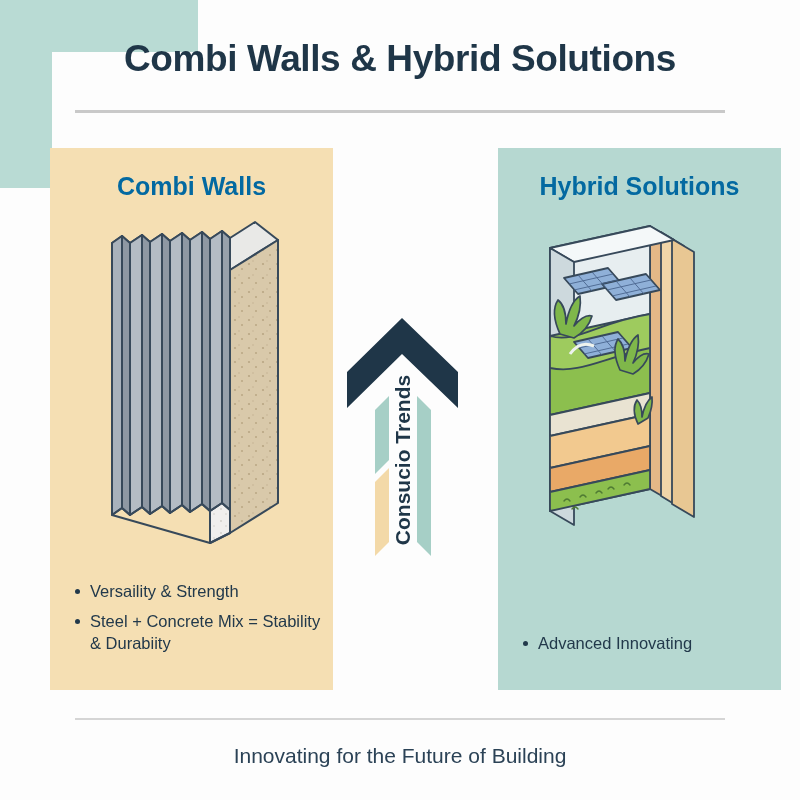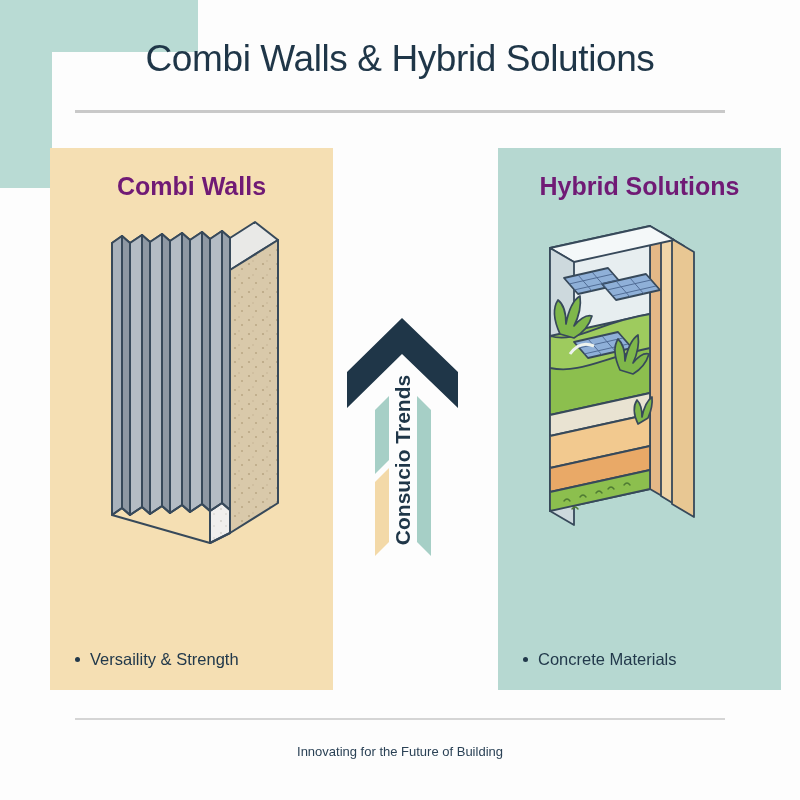--- a/index.html
+++ b/index.html
@@ -25,21 +25,21 @@
   #corner-tl .arm-h { left: 0;   top: 0;   width: 198px; height: 52px; background: #b9dbd4; }
   #corner-tl .arm-v { left: 0;   top: 0;   width: 52px;  height: 188px; background: #b9dbd4; }
 
   
   #title {
     position: absolute;
     left: 0; top: 38px;
     width: 800px;
     text-align: center;
     font-size: 37px;
-    font-weight: normal;
+    font-weight: bold;
     letter-spacing: -0.4px;
     color: #1f3648;
   }
   #title-rule {
     position: absolute;
     left: 75px; top: 110px;
     width: 650px; height: 3px;
     background: #c9c9c9;
   }
 
@@ -53,27 +53,27 @@
   #panel-left  { left: 50px;  background: #f5dfb3; }
   #panel-right { left: 462px; background: #b6d8d1; margin-left: 36px; }
 
   .panel-heading {
     position: absolute;
     left: 0; top: 24px;
     width: 100%;
     text-align: center;
     font-size: 25px;
     font-weight: bold;
-    color: #701a75;
+    color: #0369a1;
   }
 
   .bullets {
     position: absolute;
     left: 24px;
-    bottom: 10px;
+    bottom: 26px;
     width: 250px;
     margin: 0;
     padding: 0;
     list-style: none;
   }
   .bullets li {
     position: relative;
     padding-left: 16px;
     margin-bottom: 9px;
     font-size: 16.5px;
@@ -112,21 +112,21 @@
     position: absolute;
     left: 75px; top: 718px;
     width: 650px; height: 2px;
     background: #d5d5d5;
   }
   #footer-text {
     position: absolute;
     left: 0; top: 744px;
     width: 800px;
     text-align: center;
-    font-size: 13px;
+    font-size: 21px;
     color: #2b4256;
   }
 </style>
 </head>
 <body>
 
 <div id="infographic">
 
   <div class="corner" id="corner-tl">
     <div class="arm arm-h"></div>
@@ -185,20 +185,21 @@
         <path d="M152 14 L160 21 L160 293 L152 286 Z" fill="#8e98a3"></path>
         <path d="M160 21 L172 13 L172 285 L160 293 Z" fill="#b4bcc4"></path>
         <path d="M172 13 L180 20 L180 292 L172 285 Z" fill="#97a1ab"></path>
       </g>
 
       <path d="M62 297 L72 290 L80 297 L92 289 L100 296 L112 288 L120 295 L132 287 L140 294 L152 286 L160 293 L172 285 L180 292 L180 315 L160 325 L62 297 Z" fill="none" stroke="#37495a" stroke-width="2" stroke-linejoin="round"></path>
     </svg>
 
     <ul class="bullets">
       <li>Versaility &amp; Strength</li>
+      <li>Steel + Concrete Mix = Stability &amp; Durabiity</li>
     </ul>
   </div>
 
   <div class="panel" id="panel-right">
     <div class="panel-heading">Hybrid Solutions</div>
 
     <svg width="283" height="330" viewBox="0 0 283 330" style="position:absolute;left:0;top:70px;">
       <g stroke="#37495a" stroke-width="1.8" stroke-linejoin="round">
 
         <path d="M152 8 L176 22 L176 285 L152 271 Z" fill="#e4b887"></path>
@@ -248,21 +249,21 @@
       <g stroke="#37495a" stroke-width="1.7" fill="#7fb74a" stroke-linejoin="round">
         <path d="M62 116 q-10 -22 -2 -34 q8 6 8 24 q4 -22 14 -28 q2 14 -6 30 q10 -12 18 -10 q-4 14 -18 22 Z"></path>
         <path d="M122 152 q-9 -20 -2 -31 q7 6 7 22 q4 -20 13 -26 q2 13 -5 28 q9 -11 16 -9 q-4 13 -16 20 Z"></path>
         <path d="M140 206 q-7 -15 -1 -24 q5 5 5 17 q3 -15 10 -20 q1 10 -4 21 Z"></path>
       </g>
 
       <path d="M72 136 q10 -14 24 -8" fill="none" stroke="#eef3ee" stroke-width="3"></path>
     </svg>
 
     <ul class="bullets">
-      <li>Concrete Materials</li>
+      <li>Advanced Innovating</li>
     </ul>
   </div>
 
   <div id="center-arrow">
     <svg width="115" height="300" viewBox="0 0 115 300" style="position:absolute;left:0;top:0;">
 
       <path d="M57 8 L113 62 L113 98 L57 44 L2 98 L2 62 Z" fill="#1f3648"></path>
 
       <path d="M30 100 L44 86 L44 150 L30 164 Z" fill="#a6cfc6"></path>
       <path d="M30 172 L44 158 L44 232 L30 246 Z" fill="#f3d9a8"></path>

